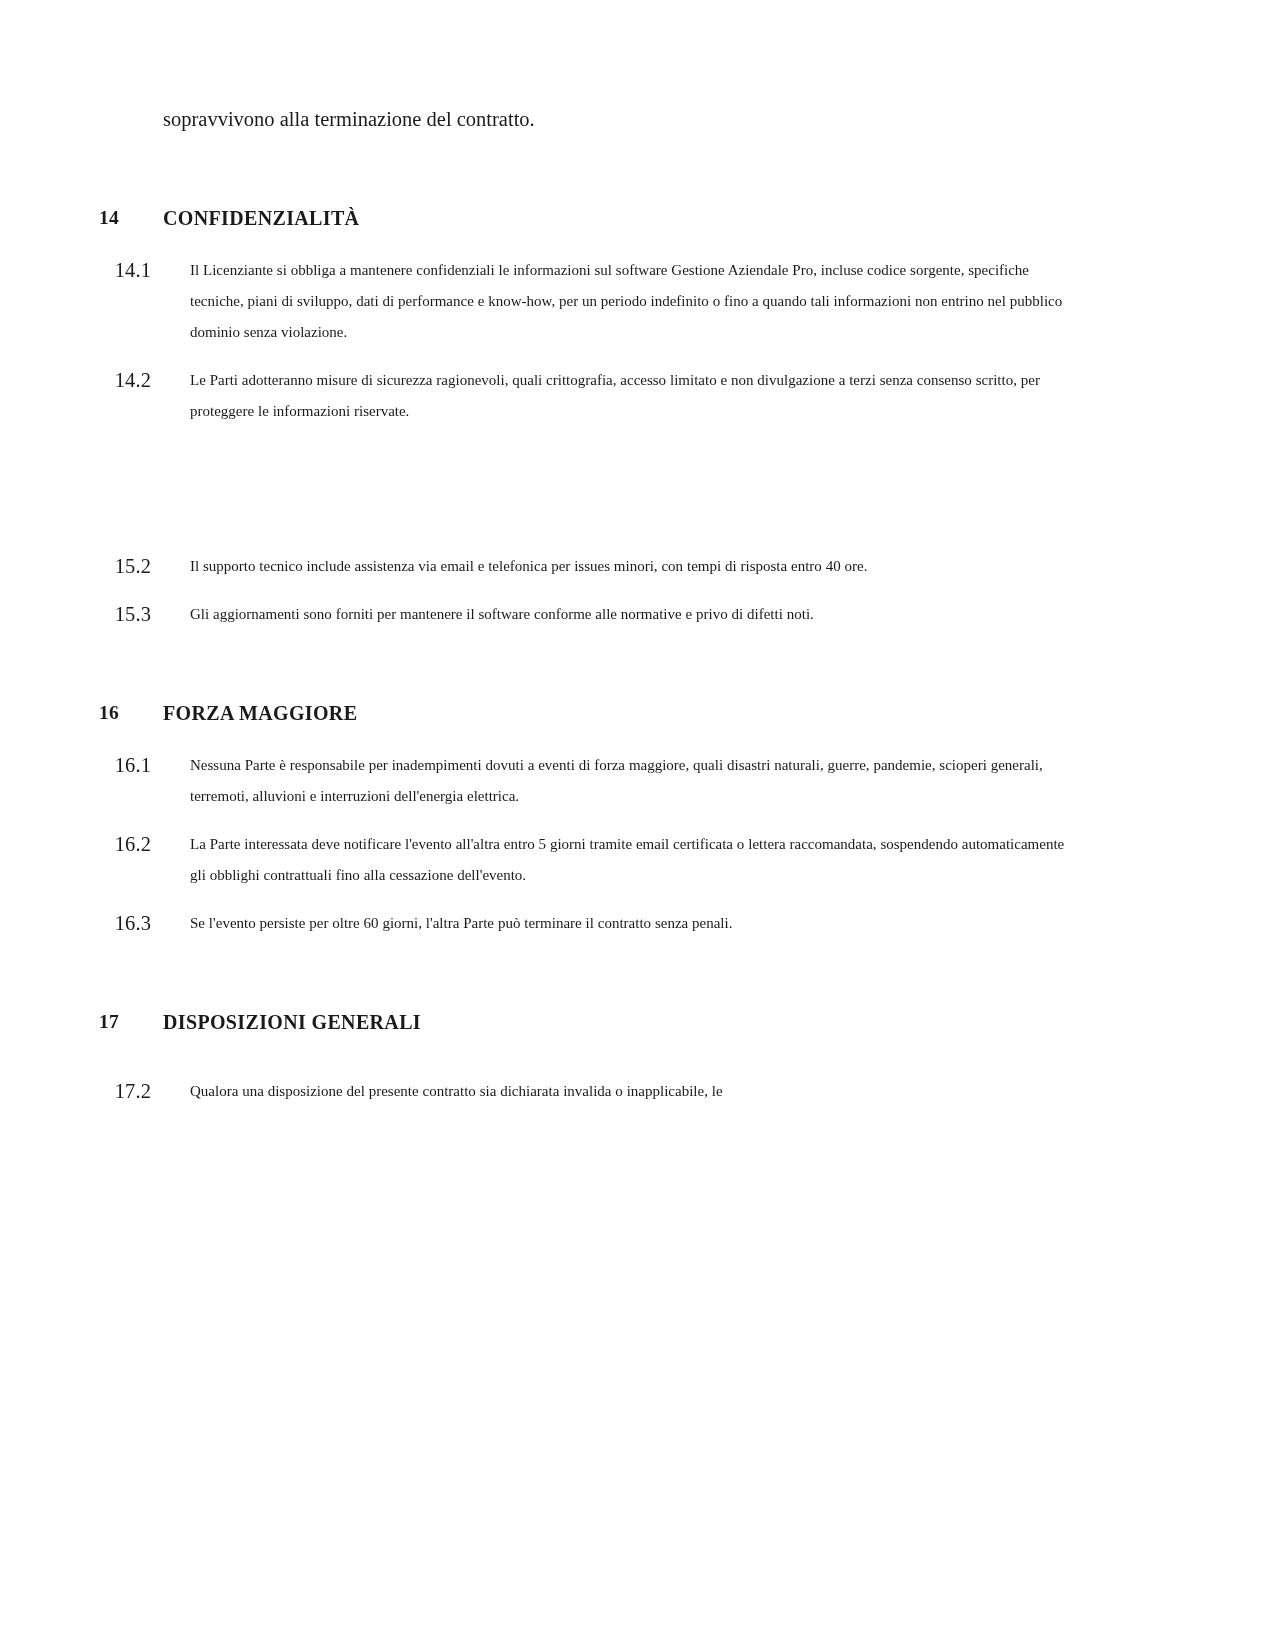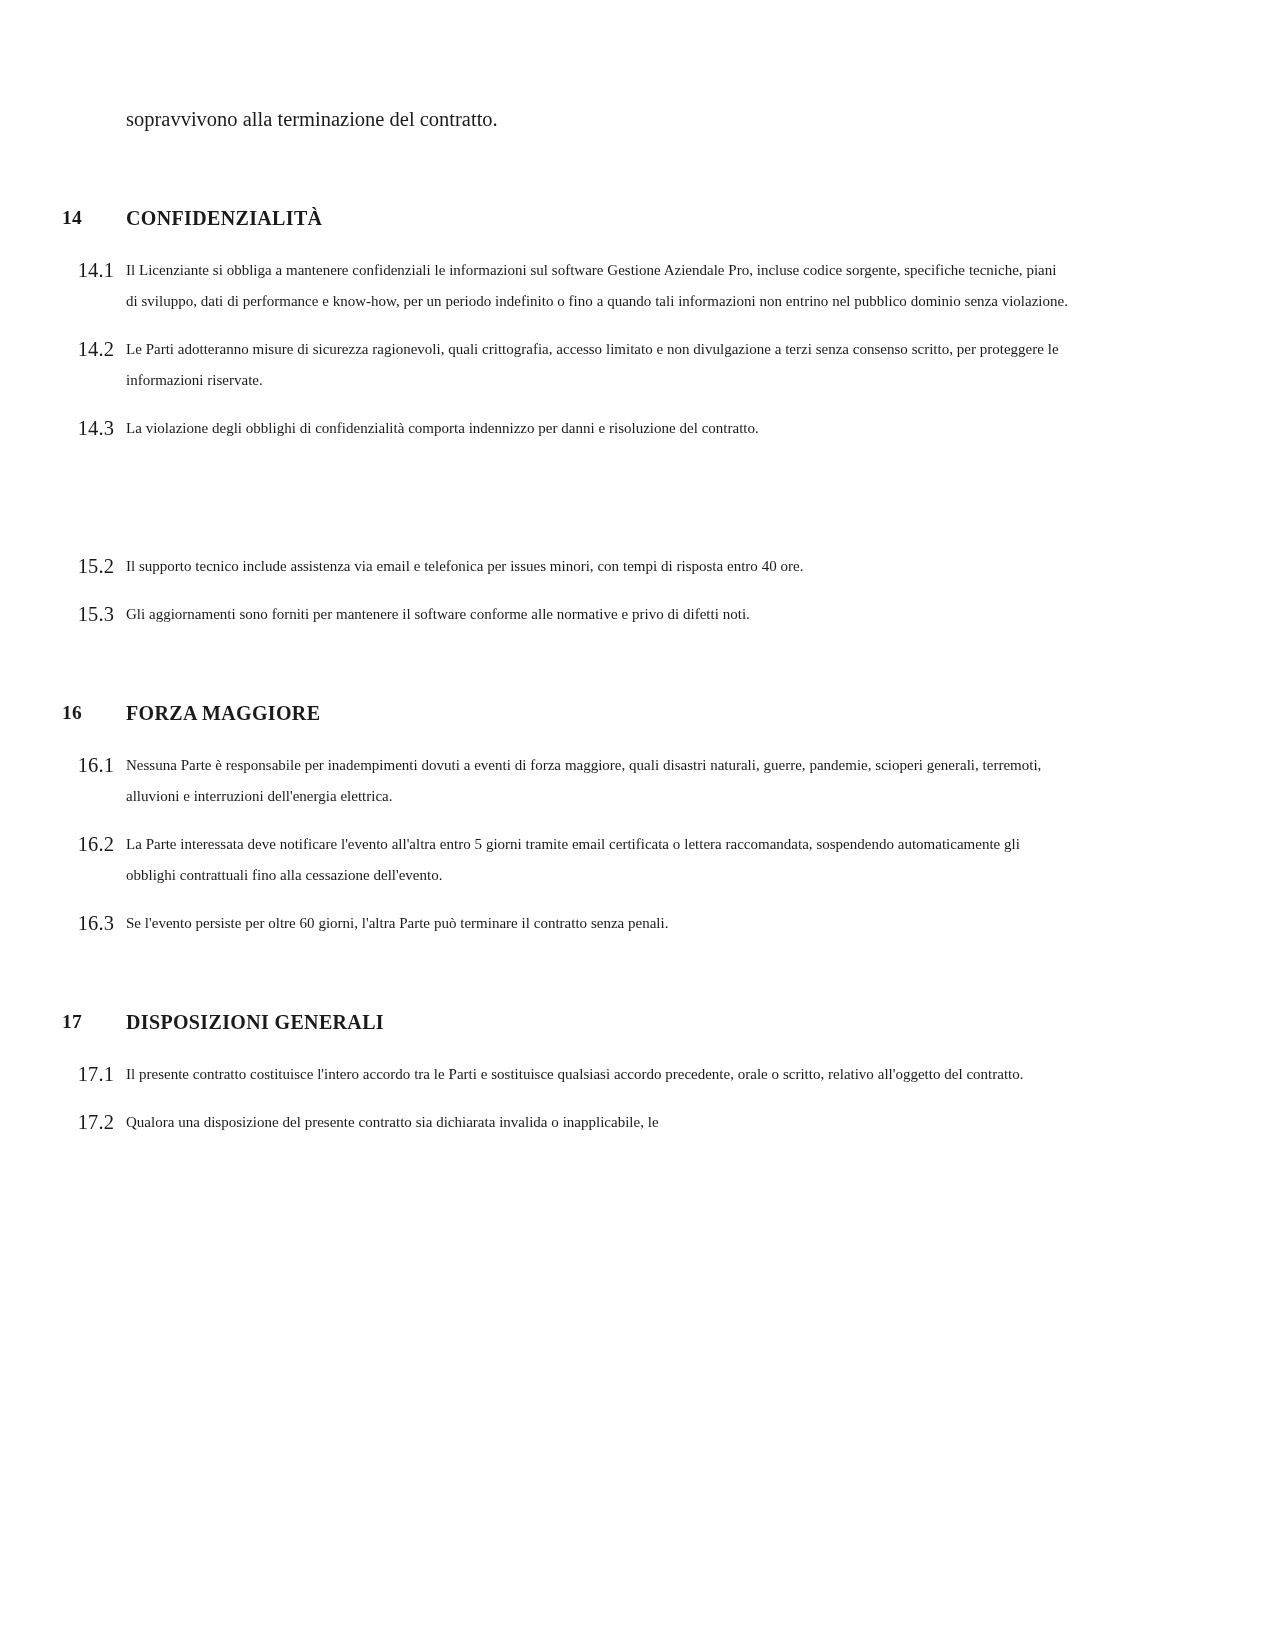--- a/index.html
+++ b/index.html
@@ -13,29 +13,30 @@
     color: #1a1a1a;
     -webkit-font-smoothing: antialiased;
   }
   .page {
     position: relative;
     width: 1275px;
     height: 1650px;
     margin: 0 auto;
     background: #ffffff;
     box-sizing: border-box;
-    padding: 104px 205px 0 62px;
+    padding: 104px 205px 0 99px;
     overflow: hidden;
   }
 
   
   .row {
     display: flex;
     align-items: flex-start;
     width: 100%;
+    gap: 27px;
   }
 
   
   .num {
     flex: 0 0 52px;
     text-align: right;
     font-size: 20.5px;
     line-height: 31px;
     letter-spacing: 0.1px;
     white-space: nowrap;
@@ -106,24 +107,20 @@
     <div class="body-text">Il Licenziante si obbliga a mantenere confidenziali le informazioni sul software Gestione Aziendale Pro, incluse codice sorgente, specifiche tecniche, piani di sviluppo, dati di performance e know-how, per un periodo indefinito o fino a quando tali informazioni non entrino nel pubblico dominio senza violazione.</div>
   </div>
   <div class="clause-gap"></div>
 
   <div class="row">
     <div class="num">14.2</div>
     <div class="body-text">Le Parti adotteranno misure di sicurezza ragionevoli, quali crittografia, accesso limitato e non divulgazione a terzi senza consenso scritto, per proteggere le informazioni riservate.</div>
   </div>
   <div class="clause-gap"></div>
 
-  <div class="row">
-    <div class="num">14.3</div>
-    <div class="body-text">La violazione degli obblighi di confidenzialità comporta indennizzo per danni e risoluzione del contratto.</div>
-  </div>
 
   <div class="gap-before-heading"></div>
   <div class="gap-heading-to-first"></div>
 
   <div class="clause-gap"></div>
 
   <div class="row">
     <div class="num">15.2</div>
     <div class="body-text">Il supporto tecnico include assistenza via email e telefonica per issues minori, con tempi di risposta entro 40 ore.</div>
   </div>
@@ -158,24 +155,20 @@
     <div class="body-text">Se l'evento persiste per oltre 60 giorni, l'altra Parte può terminare il contratto senza penali.</div>
   </div>
 
   <div class="gap-before-heading"></div>
   <div class="heading-row">
     <div class="heading-num">17</div>
     <div class="heading-text">DISPOSIZIONI GENERALI</div>
   </div>
   <div class="gap-heading-to-first"></div>
 
-  <div class="row">
-    <div class="num">17.1</div>
-    <div class="body-text">Il presente contratto costituisce l'intero accordo tra le Parti e sostituisce qualsiasi accordo precedente, orale o scritto, relativo all'oggetto del contratto.</div>
-  </div>
   <div class="clause-gap"></div>
 
   <div class="row">
     <div class="num">17.2</div>
     <div class="body-text">Qualora una disposizione del presente contratto sia dichiarata invalida o inapplicabile, le</div>
   </div>
 
 </div>
 
 </body></html>

